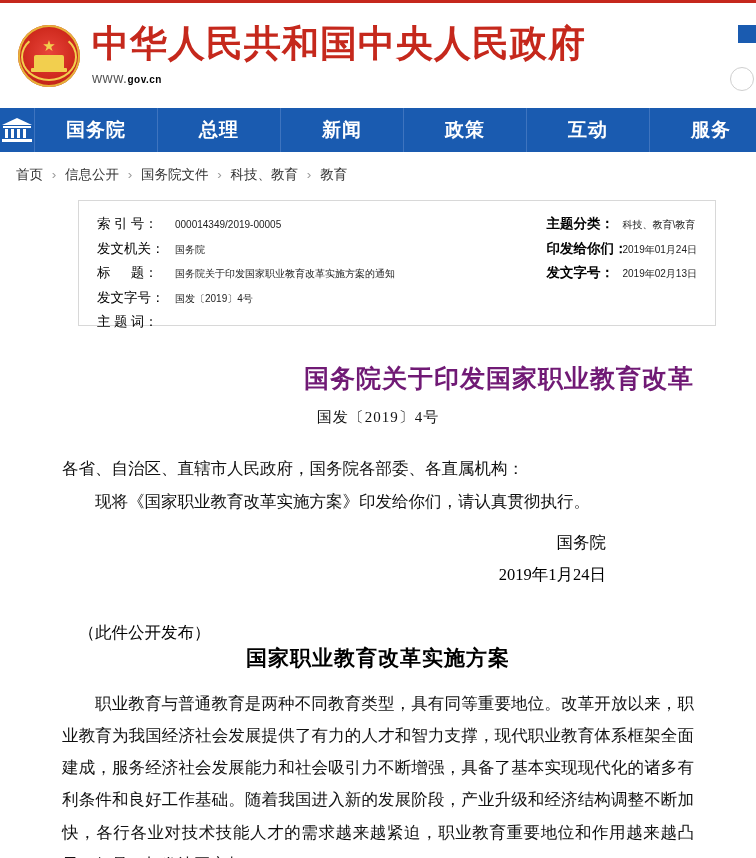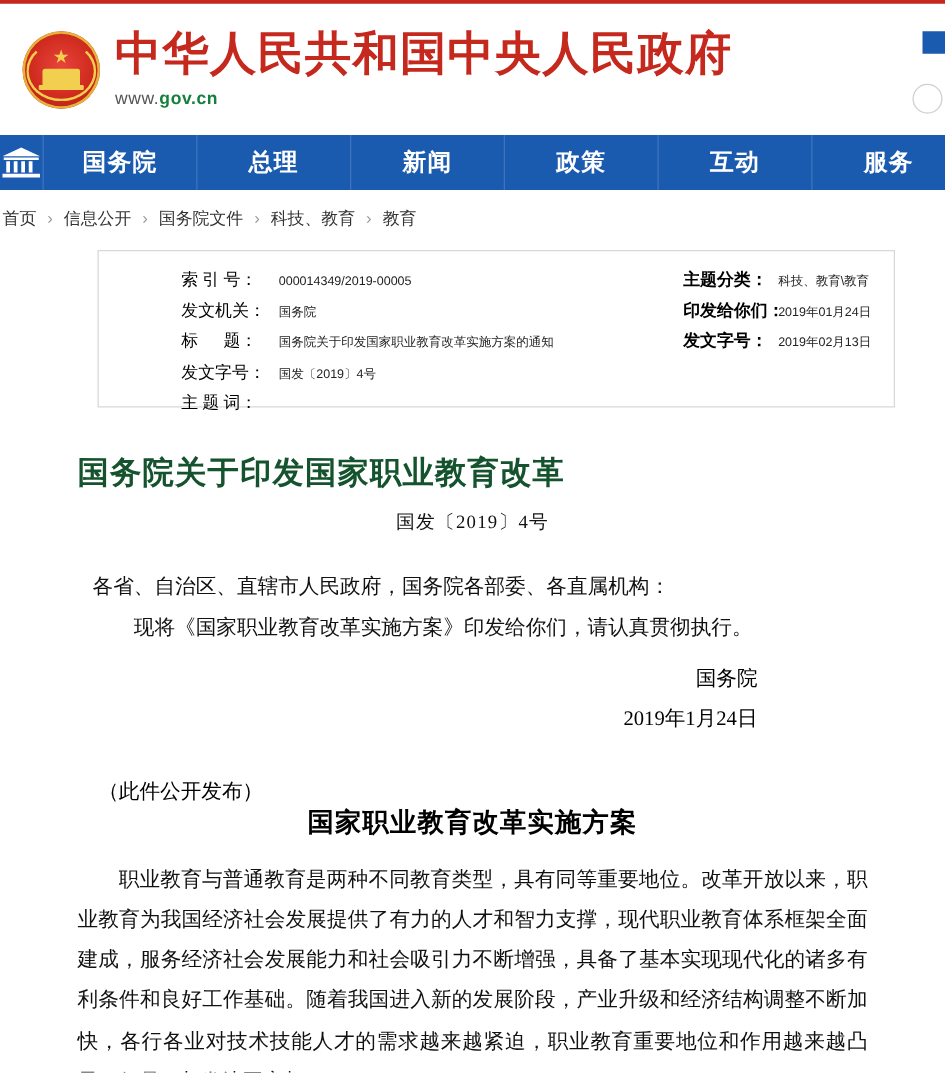--- a/index.html
+++ b/index.html
@@ -86,21 +86,21 @@
     line-height: 1.15;
     white-space: nowrap;
   }
   .site-domain {
     margin-top: 4px;
     font-family: "Liberation Sans", sans-serif;
     font-size: 14px;
     color: #555555;
     letter-spacing: 0.5px;
   }
-  .site-domain b { color: #15803d; font-size: 14px; }
+  .site-domain b { color: #000000; font-size: 10px; }
 
   .header-right {
     position: absolute;
     right: 0;
     top: 8px;
     width: 24px;
     height: 92px;
   }
   .header-right .sq {
     position: absolute;
@@ -148,21 +148,21 @@
     font-family: "Liberation Serif", "DejaVu Serif", serif;
     font-size: 19px;
     font-weight: bold;
     letter-spacing: 1px;
     border-right: 1px solid #3e74bf;
     white-space: nowrap;
   }
 
   
   .breadcrumb {
-    padding: 14px 0 12px 2px;
+    padding: 14px 0 12px 16px;
     font-family: "Liberation Sans", sans-serif;
     font-size: 13.5px;
     color: #333333;
     white-space: nowrap;
   }
   .breadcrumb .crumb { color: #333; }
   .breadcrumb .sep { color: #9a9a9a; margin: 0 5px; }
 
   
   .meta-wrap {
@@ -176,21 +176,20 @@
     height: 126px;
   }
   .meta-col { font-size: 0; }
   .meta-row {
     display: flex;
     align-items: baseline;
     margin-bottom: 7px;
     font-size: 13px;
     font-family: "Liberation Sans", sans-serif;
     line-height: 1.3;
-    margin-left: 48px;
   }
   .meta-label {
     width: 78px;
     color: #000000;
     font-family: "Liberation Serif", "DejaVu Serif", serif;
     font-size: 13.5px;
     text-align: justify;
     white-space: nowrap;
   }
   .meta-value {
@@ -199,42 +198,42 @@
     font-family: "Liberation Sans", sans-serif;
     white-space: nowrap;
   }
   .meta-col.right .meta-label { width: 76px; letter-spacing: 0; font-weight: bold; }
 
   
   .article {
     margin: 34px 62px 0 62px;
   }
   .doc-title {
-    text-align: left;
+    text-align: right;
     font-size: 25px;
     font-weight: bold;
-    color: #14532d;
+    color: #701a75;
     line-height: 1.5;
     letter-spacing: 1px;
   }
   .doc-number {
     text-align: center;
     margin-top: 10px;
     font-size: 15px;
     color: #111;
     letter-spacing: 1px;
   }
   .doc-body {
     margin-top: 26px;
     font-size: 16.5px;
     line-height: 1.9;
     color: #111;
     text-align: justify;
   }
-  .doc-body p { margin: 0 0 2px 12px; }
+  .doc-body p { margin: 0 0 2px 0; }
   .indent { text-indent: 2em; }
   .signoff {
     margin-top: 10px;
     text-align: right;
     padding-right: 88px;
     font-size: 16.5px;
     line-height: 1.9;
   }
   .public-note {
     margin-top: 32px;

